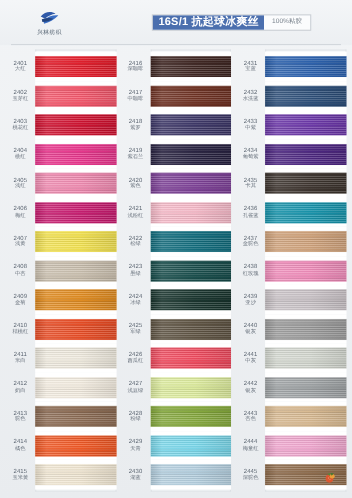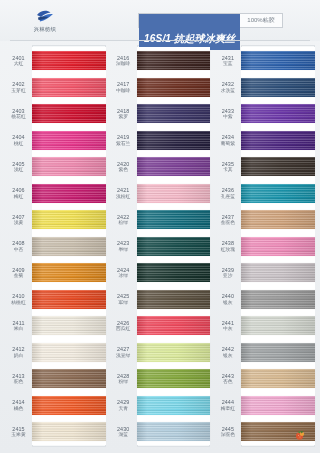--- a/index.html
+++ b/index.html
@@ -43,24 +43,23 @@
     border: 1px solid #c9ced4;
     background: #fbfcfd;
     height: 15px;
   }
   .title-badge {
     background: #4b6fae;
     color: #ffffff;
     font-size: 10px;
     font-weight: bold;
     line-height: 13px;
-    padding: 18px 5px;
+    padding: 0 5px;
     white-space: nowrap;
     letter-spacing: .2px;
-    font-style: italic;
   }
   .title-sub {
     color: #7b848e;
     font-size: 6px;
     line-height: 13px;
     padding: 0 7px;
     white-space: nowrap;
   }
 
   

